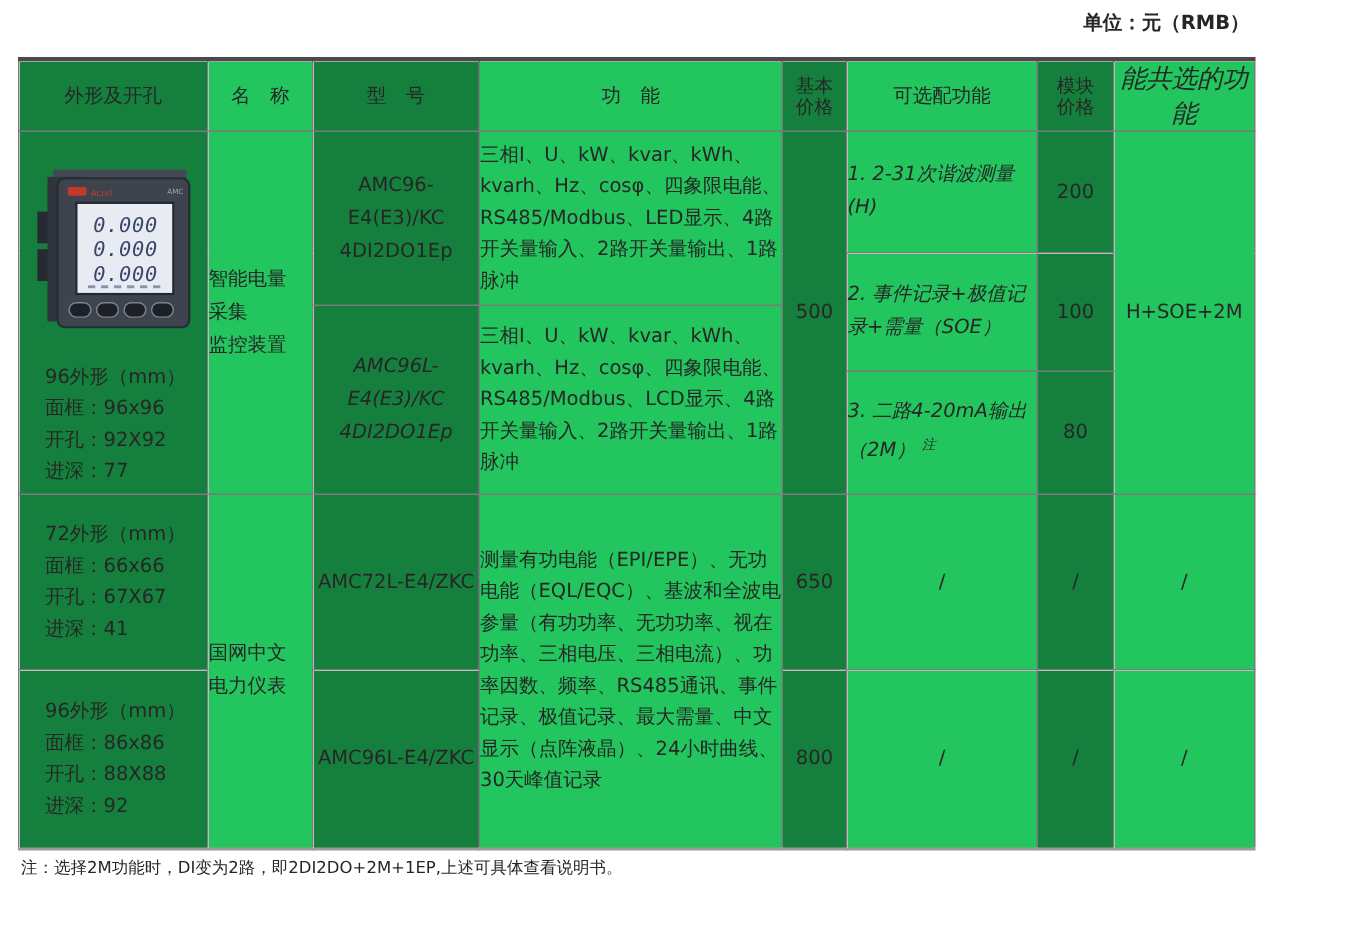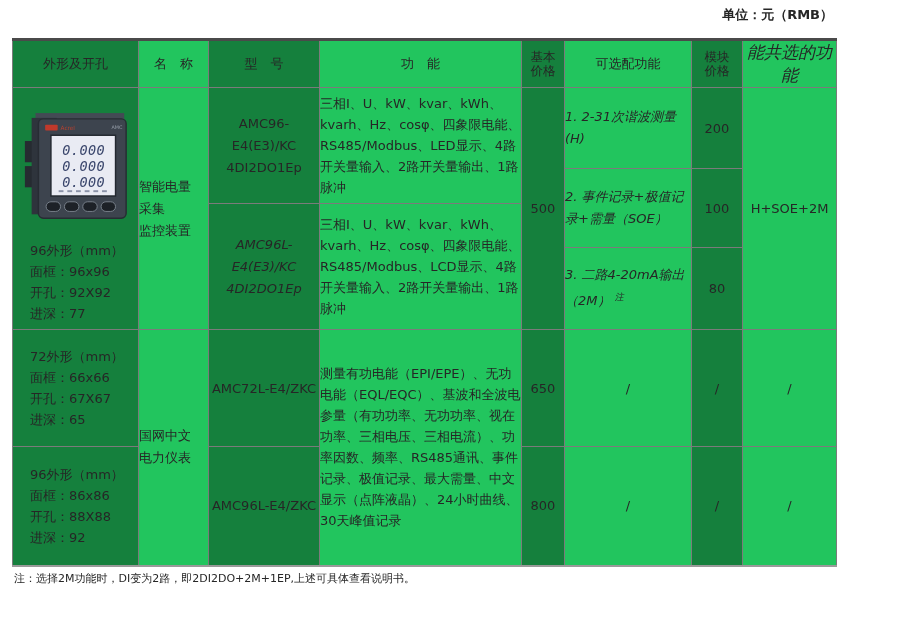--- a/index.html
+++ b/index.html
@@ -134,21 +134,21 @@
       </tr>
       <tr class="rD">
         <td class="gray opt"><span>3. 二路4-20mA输出（2M）</span> <sup class="notemark">注</sup></td>
         <td class="white tc price-val">80</td>
       </tr>
       <tr class="rE">
         <td class="white">
           <div class="shape-text2 pre">72外形（mm）
 面框：66x66
 开孔：67X67
-进深：65</div>
+进深：41</div>
         </td>
         <td class="gray namecell pre" rowspan="2">国网中文
 电力仪表</td>
         <td class="white tc">AMC72L-E4/ZKC</td>
         <td class="gray fn" rowspan="2">测量有功电能（EPI/EPE）、无功电能（EQL/EQC）、基波和全波电参量（有功功率、无功功率、视在功率、三相电压、三相电流）、功率因数、频率、RS485通讯、事件记录、极值记录、最大需量、中文显示（点阵液晶）、24小时曲线、30天峰值记录</td>
         <td class="white tc price-val">650</td>
         <td class="gray tc">/</td>
         <td class="white tc">/</td>
         <td class="gray tc">/</td>
       </tr>

